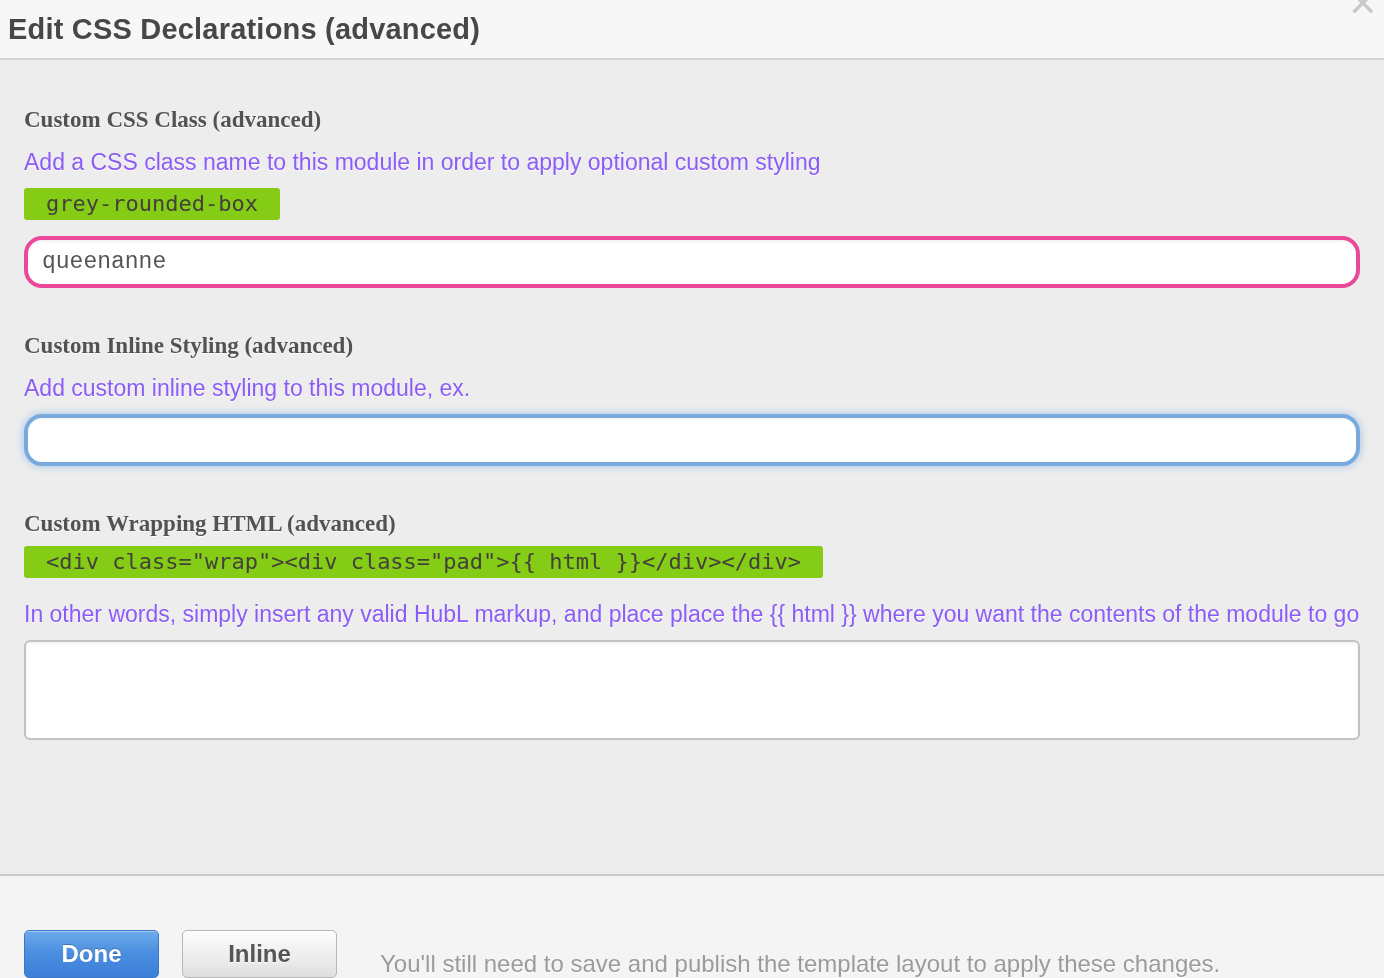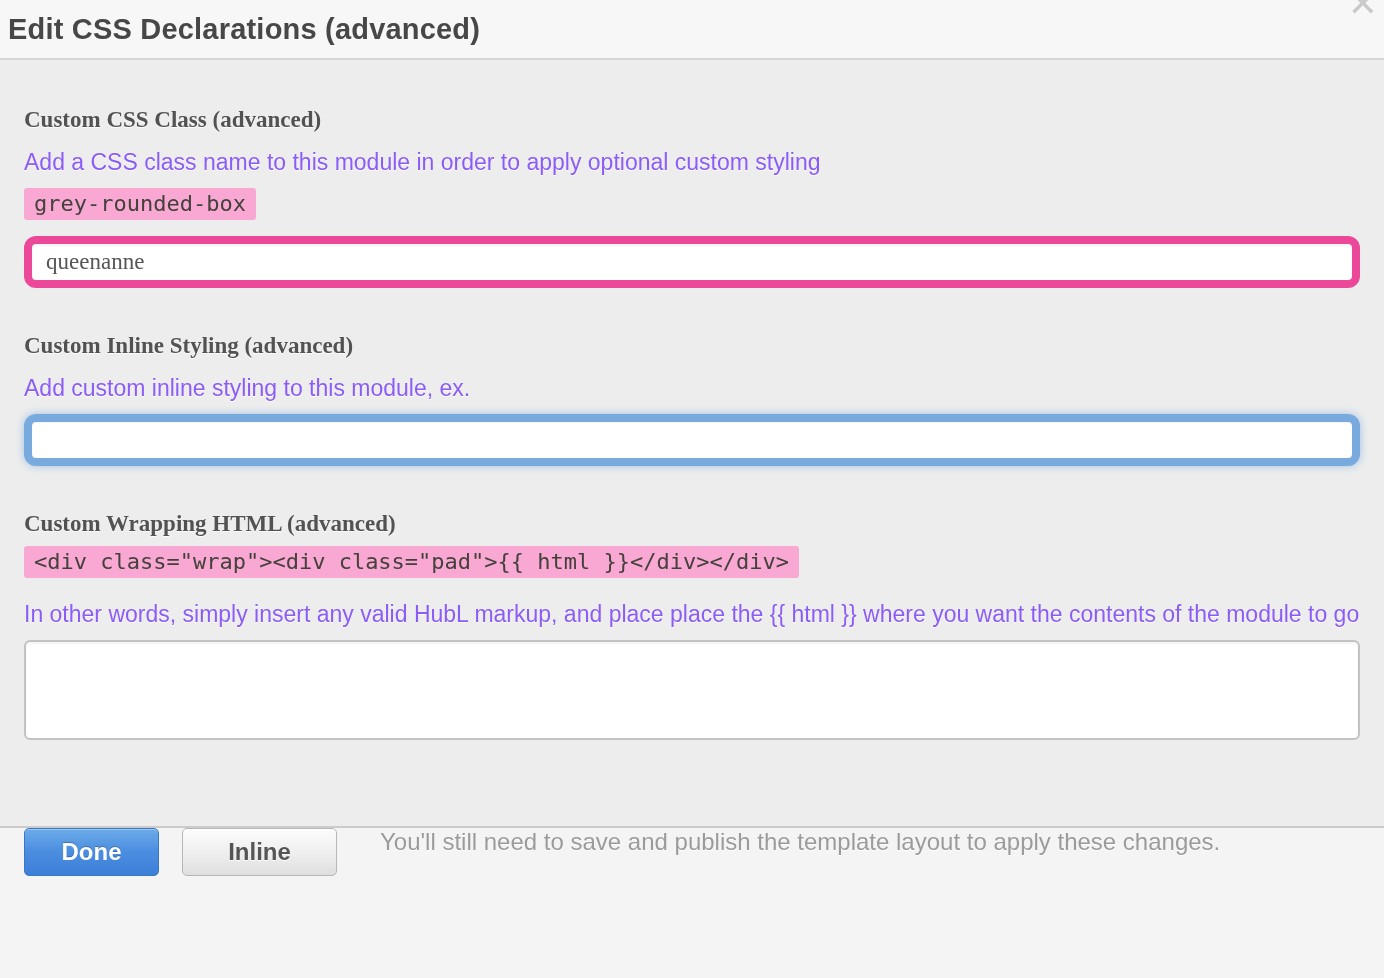--- a/index.html
+++ b/index.html
@@ -64,37 +64,37 @@
     color: #8b5cf6;
     text-shadow: 0 1px 0 rgba(255,255,255,0.85);
   }
   .code-wrap { margin: 0 0 16px 0; }
   .code-badge {
     display: inline-block;
     font-family: "DejaVu Sans Mono", "Liberation Mono", monospace;
     font-size: 22px;
     line-height: 28px;
     color: #43413a;
-    background: #f9a8d4;
-    padding: 2px 10px;
+    background: #84cc16;
+    padding: 2px 22px;
     border-radius: 3px;
     white-space: pre;
   }
   .text-input {
     display: block;
     width: 100%;
     height: 52px;
     margin: 0 0 44px 0;
     padding: 0 14px;
-    font-family: Liberation Serif, serif;
+    font-family: Liberation Mono, monospace;
     font-size: 23px;
     color: #555;
     background: #fff;
-    border: 8px solid #ec4899;
-    border-radius: 12px;
+    border: 4px solid #ec4899;
+    border-radius: 18px;
     box-shadow: inset 0 2px 3px rgba(0,0,0,0.05);
     outline: none;
   }
   .text-input.focused {
     border-color: #79aade;
     box-shadow: 0 0 9px rgba(94,156,223,0.55), inset 0 1px 2px rgba(0,0,0,0.05);
   }
   .text-area {
     display: block;
     width: 100%;
@@ -108,25 +108,25 @@
     border-radius: 6px;
     box-shadow: inset 0 2px 3px rgba(0,0,0,0.05);
     outline: none;
     resize: none;
   }
   
   .modal-footer {
     position: absolute;
     left: 0; bottom: 0;
     width: 100%;
-    height: 152px;
+    height: 104px;
     background: #f4f4f4;
     border-top: 2px solid #cbcbcb;
     display: flex;
-    align-items: flex-start;
+    align-items: flex-end;
     padding: 0 24px;
   }
   .btn {
     height: 48px;
     border-radius: 5px;
     font-family: "Liberation Sans", "DejaVu Sans", sans-serif;
     font-size: 24px;
     font-weight: bold;
     cursor: pointer;
   }

